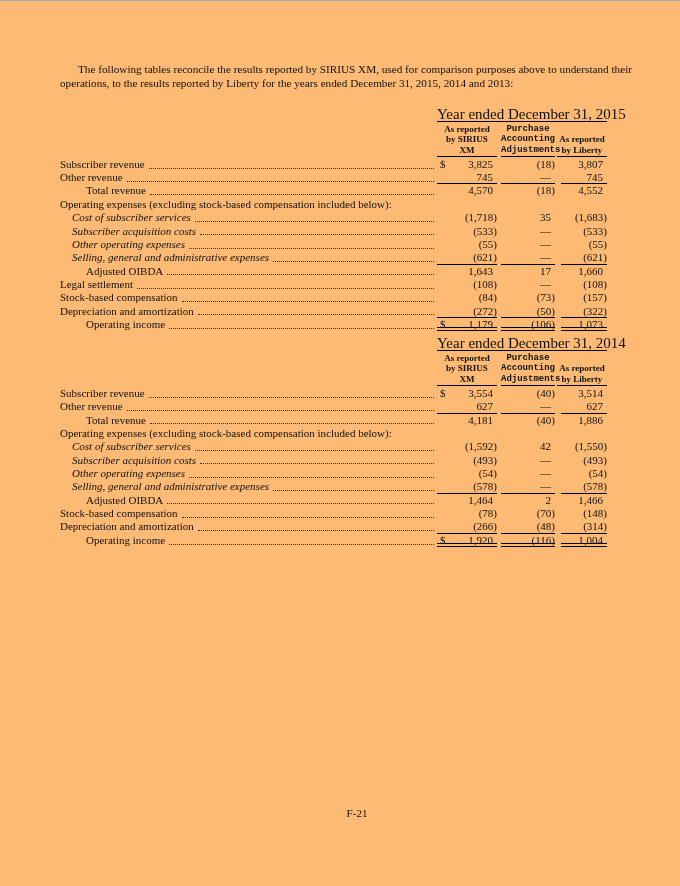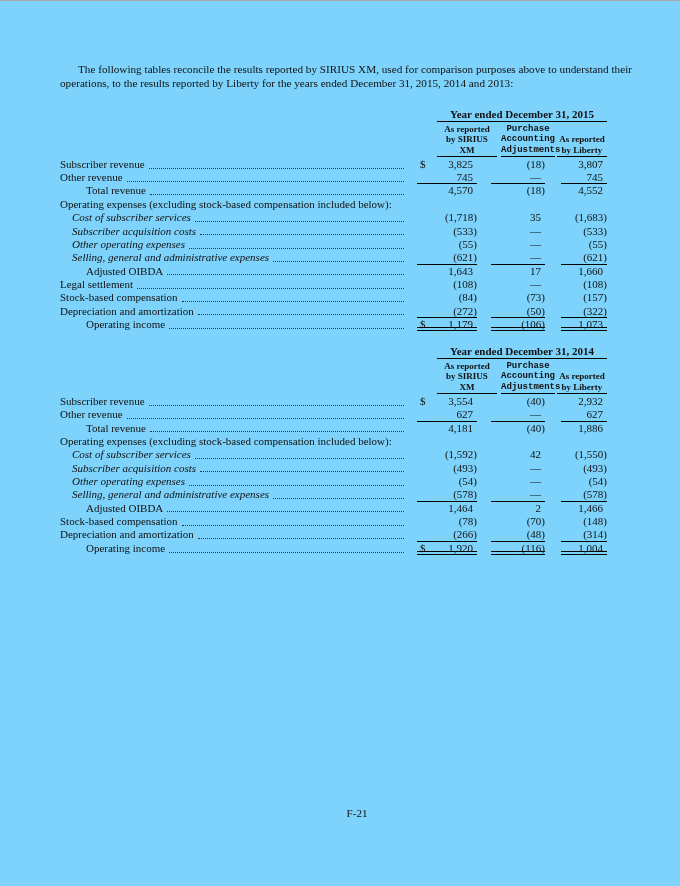--- a/index.html
+++ b/index.html
@@ -1,32 +1,32 @@
 <!DOCTYPE html>
 <html><head>
 <meta charset="utf-8">
 <style>
   html,body{margin:0;padding:0;background:#ffffff;}
   body{width:680px;height:886px;font-family:"Liberation Serif","DejaVu Serif",serif;color:#111;}
-  .page{position:relative;width:680px;height:886px;border-top:1px solid #aaaaaa;box-sizing:border-box;overflow:hidden;background:#7dd3fc;}
+  .page{position:relative;width:680px;height:886px;border-top:1px solid #aaaaaa;box-sizing:border-box;overflow:hidden;background:#fdba74;}
   .intro{margin:62px 0 0 60px;width:572px;font-size:11.2px;line-height:13.6px;text-indent:18px;text-align:justify;}
   .fin-table{margin-left:60px;width:547px;}
   .table-2015{margin-top:19px;}
-  .table-2014{margin-top:15px;}
+  .table-2014{margin-top:7px;}
   .t-headrow{display:flex;}
   .t-headspacer{flex:1 1 auto;}
   .numarea{width:170px;flex:0 0 auto;}
-  .spanner{font-weight:bold;font-size:11px;line-height:11px;text-align:center;border-bottom:1.2px solid #000;padding-bottom:1px;white-space:pre;}
+  .spanner{font-weight:normal;font-size:15px;line-height:11px;text-align:center;border-bottom:1.2px solid #000;padding-bottom:1px;white-space:pre;}
   .colheads{display:flex;margin-top:2px;align-items:flex-end;}
   .colhead{display:flex;}
   .ch1{width:60px;}.ch2{width:58px;}.ch3{width:52px;}
   .h-inner{margin-left:auto;font-weight:bold;font-size:9px;line-height:10.2px;text-align:center;white-space:pre;border-bottom:1.2px solid #000;padding-bottom:1px;}
   .ch1 .h-inner{width:60px;}.ch2 .h-inner{width:54px;font-family:Liberation Mono, monospace;}.ch3 .h-inner{width:50px;}
   .t-body{margin-top:1px;}
-  .t-row{display:flex;height:13.35px;font-size:11px;line-height:13.1px;gap:10px;}
+  .t-row{display:flex;height:13.35px;font-size:11px;line-height:13.1px;}
   .t-label{flex:1 1 auto;display:flex;min-width:0;overflow:hidden;}
   .lbl{white-space:nowrap;}
   .ind0{padding-left:0;}
   .ind1{padding-left:12px;font-style:italic;}
   .ind2{padding-left:26px;}
   .leader{flex:1 1 auto;border-bottom:1.3px dotted #333;margin:0 3px 2.5px 4px;min-width:6px;}
   .cell{flex:0 0 auto;display:flex;}
   .c1{width:60px;}.c2{width:58px;}.c3{width:52px;}
   .inner{margin-left:auto;display:flex;}
   .c1 .inner{width:60px;}.c2 .inner{width:54px;}.c3 .inner{width:46px;}
@@ -380,21 +380,21 @@
               <span class="val pad">3,554</span>
             </div>
           </div>
           <div class="cell c2">
             <div class="inner">
               <span class="val">(40)</span>
             </div>
           </div>
           <div class="cell c3">
             <div class="inner">
-              <span class="val pad">2,932</span>
+              <span class="val pad">3,514</span>
             </div>
           </div>
         </div>
         <div class="t-row">
           <div class="t-label ind0">
             <span class="lbl">Other revenue</span>
             <span class="leader"></span>
           </div>
           <div class="cell c1">
             <div class="inner rule-single">

